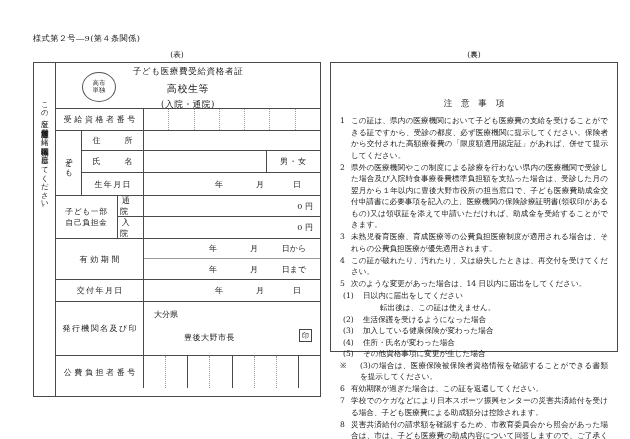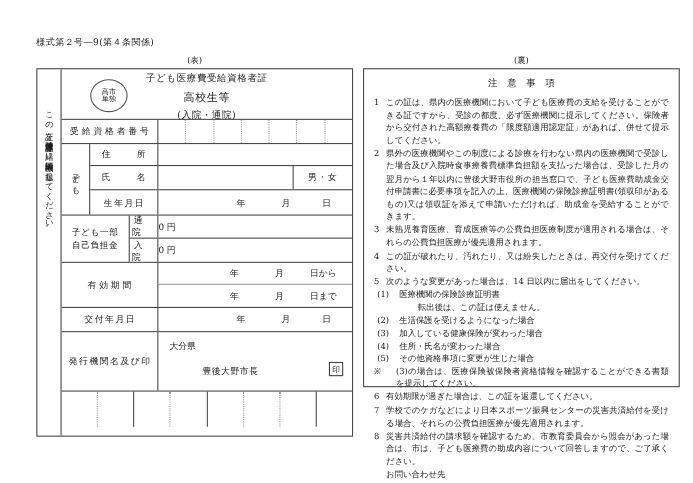--- a/index.html
+++ b/index.html
@@ -208,21 +208,21 @@
     padding-right: 6px;
   }
   .date-marks span { display: inline-block; text-align: center; }
   .dm-y { width: 42px; }
   .dm-m { width: 40px; }
   .dm-d { width: 34px; }
   .dm-d-from { width: 40px; }
 
   .yen-right {
     width: 100%;
-    text-align: left;
+    text-align: right;
     padding-right: 7px;
     font-size: 8px;
     box-sizing: border-box;
   }
 
   
   .fee-group { display: flex; border-bottom: 1px solid #4a4a4a; }
   .fee-label {
     width: 62px;
     flex: 0 0 62px;
@@ -273,20 +273,21 @@
     align-items: center;
     justify-content: center;
     font-size: 7px;
   }
 
   
   .back-inner {
     padding: 7px 9px 6px 9px;
     box-sizing: border-box;
     height: 100%;
+    margin-top: 28px;
   }
   .notes-title {
     text-align: center;
     font-size: 8.6px;
     letter-spacing: 3px;
     text-indent: 3px;
     margin-bottom: 5px;
   }
   .note {
     display: flex;
@@ -452,20 +453,21 @@
       <div class="row r-org">
         <div class="lbl tight">発行機関名及び印</div>
         <div class="org-val">
           <div class="org-pref">大分県</div>
           <div class="org-mayor">豊後大野市長</div>
           <div class="org-seal">印</div>
         </div>
       </div>
 
       <div class="row r-pub">
+        <div class="lbl">公費負担者番号</div>
         <div class="val">
           <div class="segs">
             <div class="seg"></div>
             <div class="seg solid"></div>
             <div class="seg"></div>
             <div class="seg solid"></div>
             <div class="seg"></div>
             <div class="seg"></div>
             <div class="seg solid"></div>
             <div class="seg"></div>
@@ -497,21 +499,21 @@
       <div class="note-num">4</div>
       <div class="note-body">この証が破れたり、汚れたり、又は紛失したときは、再交付を受けてください。</div>
     </div>
     <div class="note">
       <div class="note-num">5</div>
       <div class="note-body">次のような変更があった場合は、14 日以内に届出をしてください。</div>
     </div>
 
     <div class="sub-note">
       <div class="sub-num">(1)</div>
-      <div class="sub-body">医療機関の保険診療証明書</div>
+      <div class="sub-body">日以内に届出をしてください</div>
     </div>
     <div class="sub-cont">転出後は、この証は使えません。</div>
 
     <div class="sub-note">
       <div class="sub-num">(2)</div>
       <div class="sub-body">生活保護を受けるようになった場合</div>
     </div>
     <div class="sub-note">
       <div class="sub-num">(3)</div>
       <div class="sub-body">加入している健康保険が変わった場合</div>
@@ -529,21 +531,21 @@
       <div class="note-num wide">※</div>
       <div class="note-body">(3)の場合は、医療保険被保険者資格情報を確認することができる書類を提示してください。</div>
     </div>
 
     <div class="note">
       <div class="note-num">6</div>
       <div class="note-body">有効期限が過ぎた場合は、この証を返還してください。</div>
     </div>
     <div class="note">
       <div class="note-num">7</div>
-      <div class="note-body">学校でのケガなどにより日本スポーツ振興センターの災害共済給付を受ける場合、それらの公費負担医療が優先適用されます。</div>
+      <div class="note-body">学校でのケガなどにより日本スポーツ振興センターの災害共済給付を受ける場合、子ども医療費による助成額分は控除されます。</div>
     </div>
     <div class="note">
       <div class="note-num">8</div>
       <div class="note-body">災害共済給付の請求額を確認するため、市教育委員会から照会があった場合は、市は、子ども医療費の助成内容について回答しますので、ご了承ください。</div>
     </div>
 
     <div class="contact-lines">
       <div>お問い合わせ先</div>
       <div class="ind1 dept-line">
         <span class="dept-name">豊後大野市役所</span>

